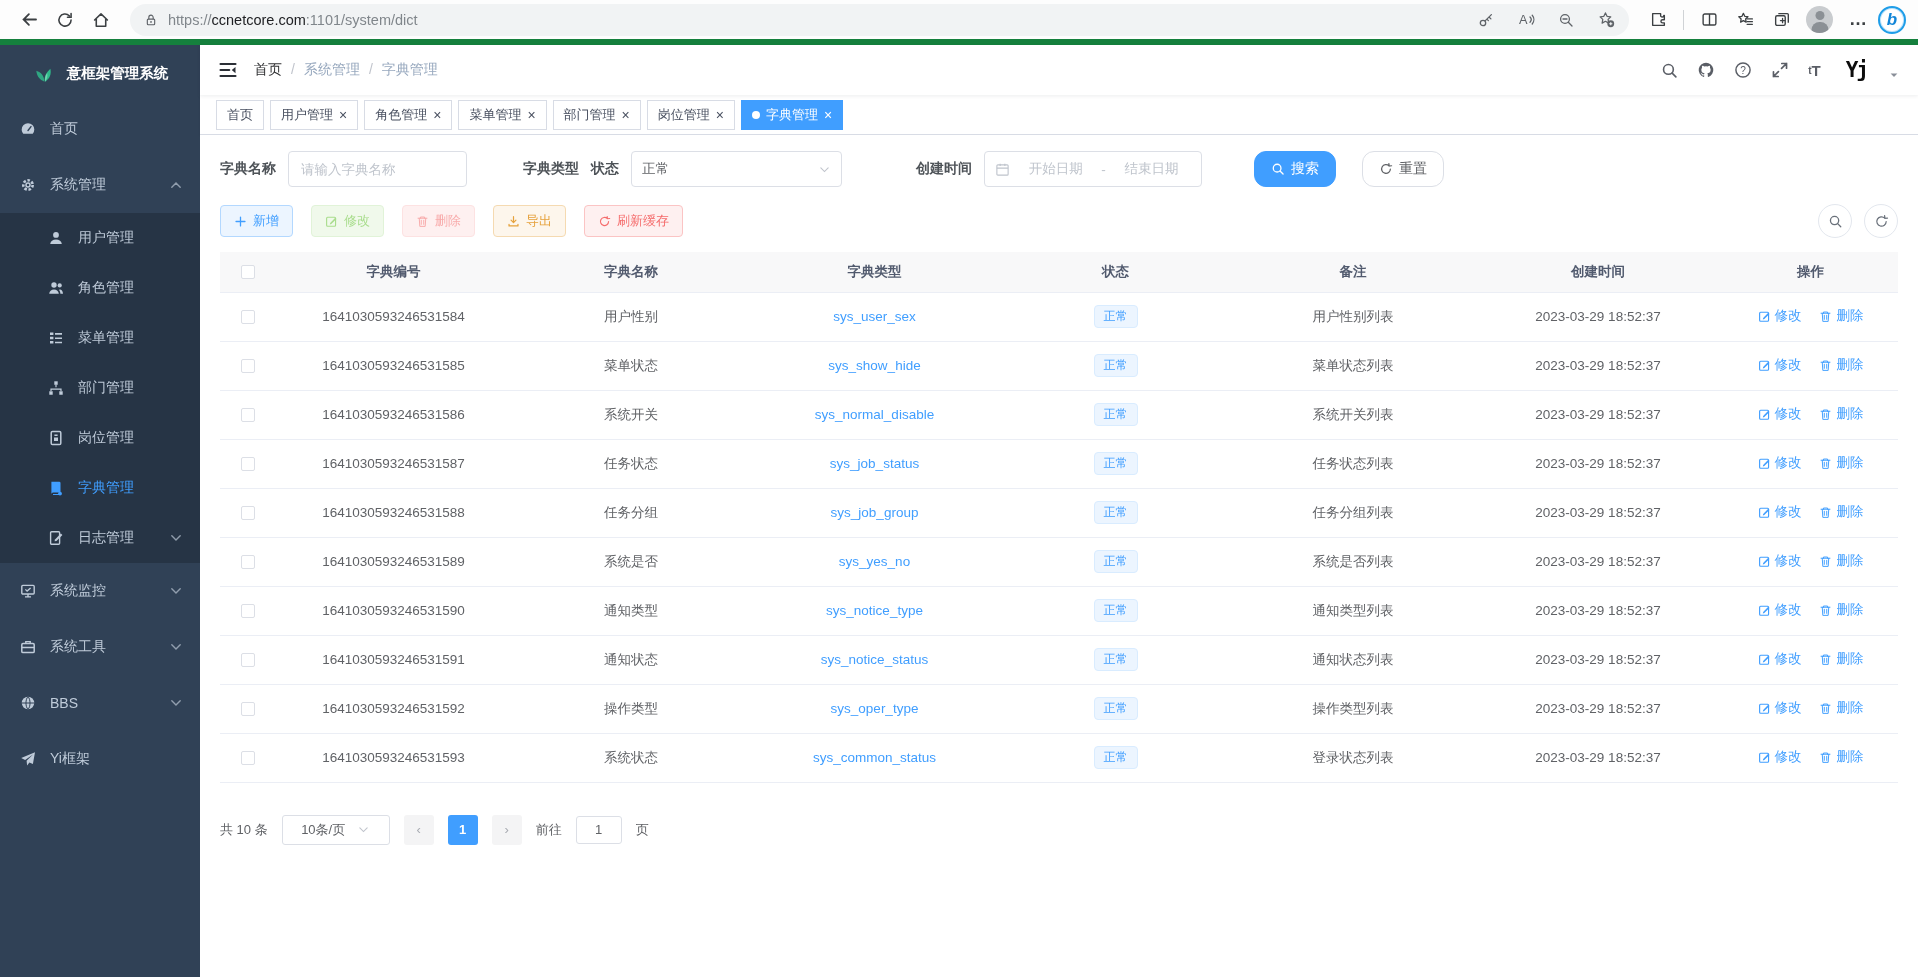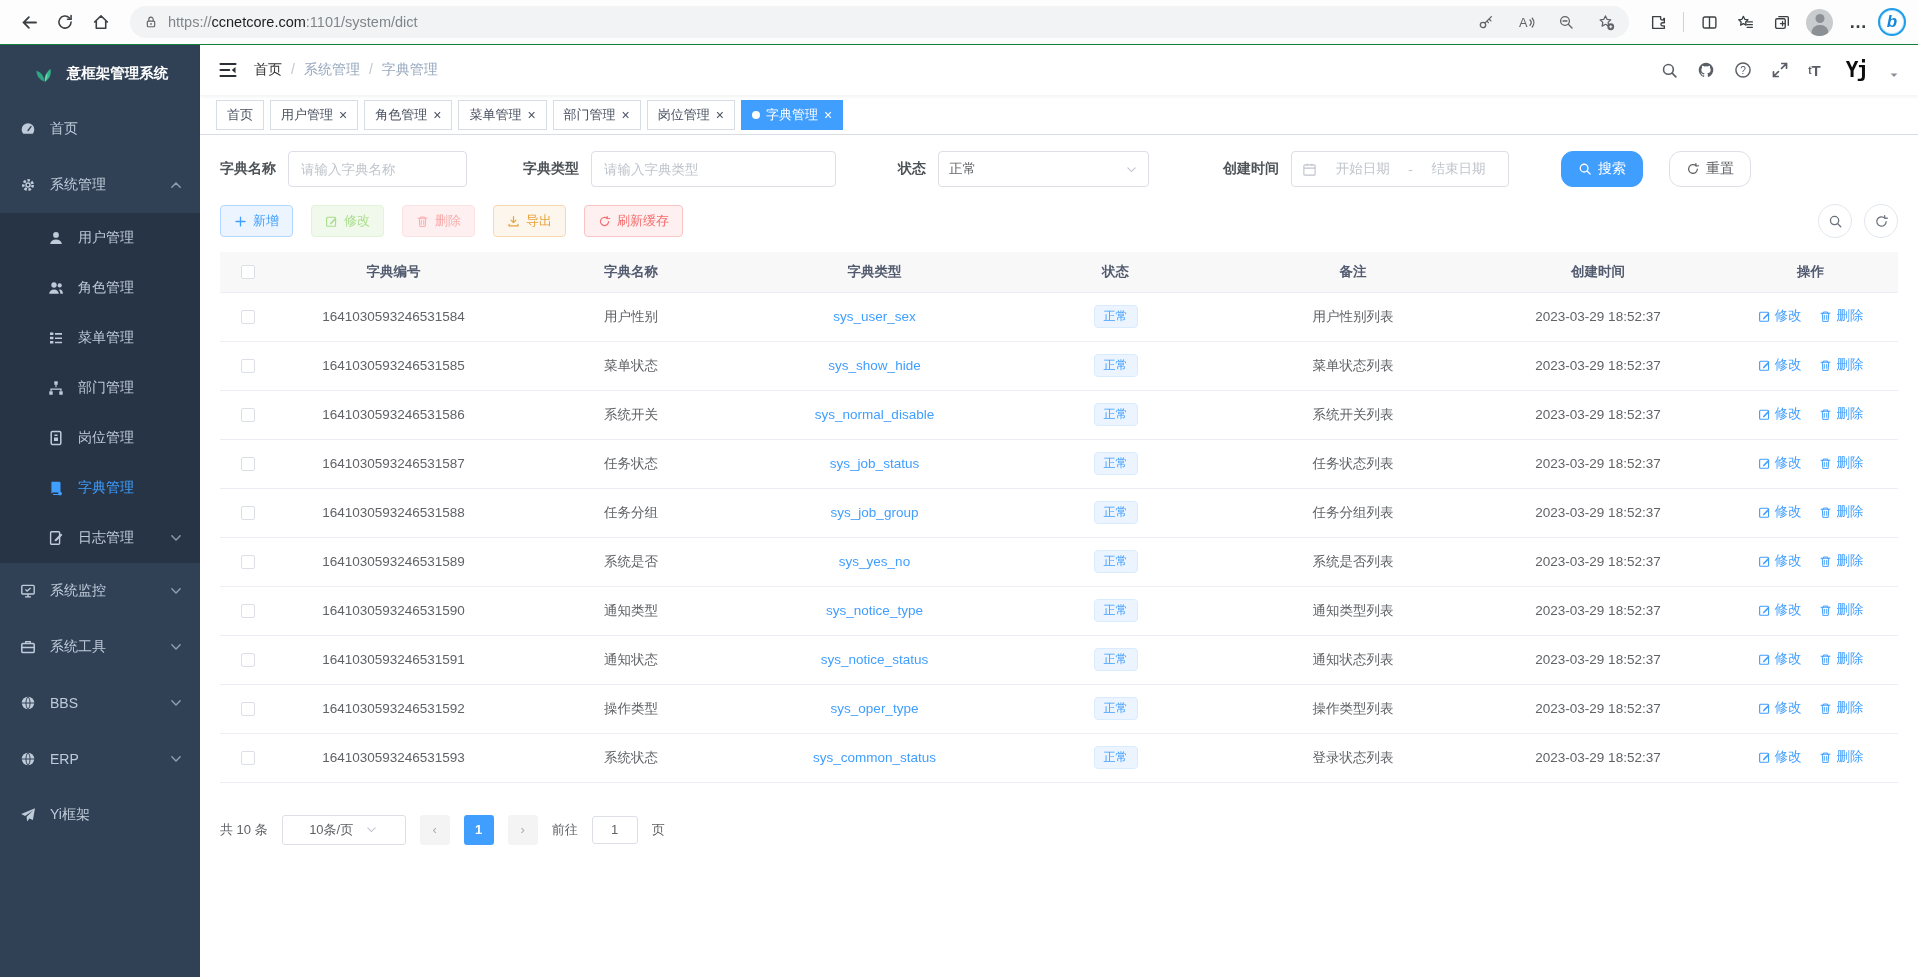--- a/index.html
+++ b/index.html
@@ -1,21 +1,21 @@
 <!DOCTYPE html>
 <html><head>
 <meta charset="utf-8">
 <style>
 *{margin:0;padding:0;box-sizing:border-box}
 html,body{width:1918px;height:977px;overflow:hidden}
 body{font-family:"Liberation Sans","DejaVu Sans",sans-serif;background:#fff;color:#333;font-size:14px}
 svg{display:block;flex:none}
 
 
-.chrome{height:45px;background:#fdfdfd;border-bottom:1px solid #15803d;display:flex;align-items:center;padding:0 12px;gap:2px}
+.chrome{height:45px;background:#fdfdfd;border-bottom:6px solid #15803d;display:flex;align-items:center;padding:0 12px;gap:2px}
 .chrome-btn{width:34px;height:34px;border-radius:6px;display:flex;align-items:center;justify-content:center;color:#3c4043}
 .url-pill{flex:1;height:32px;margin:0 10px;background:#f1f3f4;border-radius:16px;display:flex;align-items:center;padding:0 8px 0 14px;gap:10px;color:#5f6368}
 .url-text{flex:1;font-size:14.5px;color:#80868b;display:flex;align-items:center;white-space:nowrap}
 .url-domain{color:#202124}
 .pill-ic{width:30px;height:30px;display:flex;align-items:center;justify-content:center;color:#5f6368}
 .chrome-sep{width:1px;height:20px;background:#d0d3d6;margin:0 6px}
 .avatar-chip{width:27px;height:27px;border-radius:50%;background:#c9cccf;position:relative;overflow:hidden;margin:0 6px}
 .avatar-chip i{position:absolute;left:50%;top:5px;transform:translateX(-50%);width:9px;height:9px;border-radius:50%;background:#8b9095}
 .avatar-chip u{position:absolute;left:50%;top:16px;transform:translateX(-50%);width:17px;height:12px;border-radius:8px 8px 0 0;background:#8b9095}
 .more-dots{font-size:18px;color:#3c4043;letter-spacing:1px;padding:0 8px;font-weight:700}
@@ -89,21 +89,21 @@
 thead th{height:40px;background:#f8f8f9;color:#515a6e;font-weight:700;font-size:13.5px}
 tbody td{height:49px;color:#606266}
 .cb{width:14px;height:14px;border:1px solid #dcdfe6;border-radius:2px;background:#fff;display:inline-block;vertical-align:middle;cursor:pointer}
 .type-link{color:#409eff;text-decoration:none;cursor:pointer}
 .badge{display:inline-block;background:#ecf5ff;border:1px solid #d9ecff;color:#409eff;border-radius:4px;font-size:12px;padding:3px 9px;line-height:1.2}
 .ops a{color:#409eff;text-decoration:none;display:inline-flex;align-items:center;gap:4px;cursor:pointer}
 .ops a + a{margin-left:14px}
 
 
 .pager{display:flex;align-items:center;margin-top:32px;gap:14px;color:#606266;font-size:13px}
-.pg-select{width:124px;height:30px;border:1px solid #dcdfe6;border-radius:3px;display:flex;align-items:center;justify-content:center;gap:12px;color:#606266;cursor:pointer}
+.pg-select{width:108px;height:30px;border:1px solid #dcdfe6;border-radius:3px;display:flex;align-items:center;justify-content:center;gap:12px;color:#606266;cursor:pointer}
 .pg-select .caret{color:#c0c4cc}
 .pg-btn{width:30px;height:30px;border-radius:3px;background:#f4f4f5;color:#a8abb2;display:flex;align-items:center;justify-content:center;cursor:pointer;font-size:13px}
 .pg-cur{width:30px;height:30px;border-radius:3px;background:#409eff;color:#fff;display:flex;align-items:center;justify-content:center;font-weight:700;cursor:pointer}
 .pg-goto{width:46px;height:28px;border:1px solid #dcdfe6;border-radius:3px;text-align:center;font-size:13px;color:#606266;outline:none;font-family:inherit}
 </style>
 </head>
 <body>
 
 <div class="chrome">
   <span class="chrome-btn">
@@ -358,34 +358,20 @@
             </svg>
           </span>
           <span class="mi-label">BBS</span>
           <span class="mi-caret">
             <svg viewBox="0 0 16 16" width="16" height="16">
               <path d="M3.8 5.8 8 10l4.2-4.2" stroke="currentColor" stroke-width="1.4" fill="none" stroke-linecap="round"></path>
             </svg>
           </span>
         </div>
 
-        <div class="mi">
-          <span class="mi-icon">
-            <svg viewBox="0 0 16 16" width="16" height="16">
-              <circle cx="8" cy="8" r="6.2" fill="currentColor"></circle>
-              <path d="M1.8 8h12.4M8 1.8c2.7 2.1 2.7 10.3 0 12.4M8 1.8c-2.7 2.1-2.7 10.3 0 12.4" stroke="#304156" stroke-width="1" fill="none"></path>
-            </svg>
-          </span>
-          <span class="mi-label">ERP</span>
-          <span class="mi-caret">
-            <svg viewBox="0 0 16 16" width="16" height="16">
-              <path d="M3.8 5.8 8 10l4.2-4.2" stroke="currentColor" stroke-width="1.4" fill="none" stroke-linecap="round"></path>
-            </svg>
-          </span>
-        </div>
 
         <div class="mi">
           <span class="mi-icon">
             <svg viewBox="0 0 16 16" width="16" height="16">
               <path fill="currentColor" d="M15 1.2 1.2 6.9l3.9 2L13 3.4 6.6 9.7l.5 4.8 2.3-3.1 3.5 1.6z"></path>
             </svg>
           </span>
           <span class="mi-label">Yi框架</span>
 
         </div>
@@ -484,21 +470,20 @@
           <b class="tag-close">×</b>
         </span>
       </div>
 
     <div class="content">
 
       <div class="filter-bar">
         <span class="f-label">字典名称</span>
         <input class="f-input w-name" placeholder="请输入字典名称" style="">
         <span class="f-label">字典类型</span>
-        <input class="f-input w-type" placeholder="请输入字典类型" style="">
         <span class="f-label">状态</span>
         <span class="f-select">
           <span class="grow">正常</span>
           <span class="caret">
               <svg viewBox="0 0 16 16" width="13" height="13">
                 <path d="M3.5 6 8 10.5 12.5 6" fill="none" stroke="currentColor" stroke-width="1.4" stroke-linecap="round"></path>
               </svg>
             </span>
         </span>
         <span class="f-label">创建时间</span>

